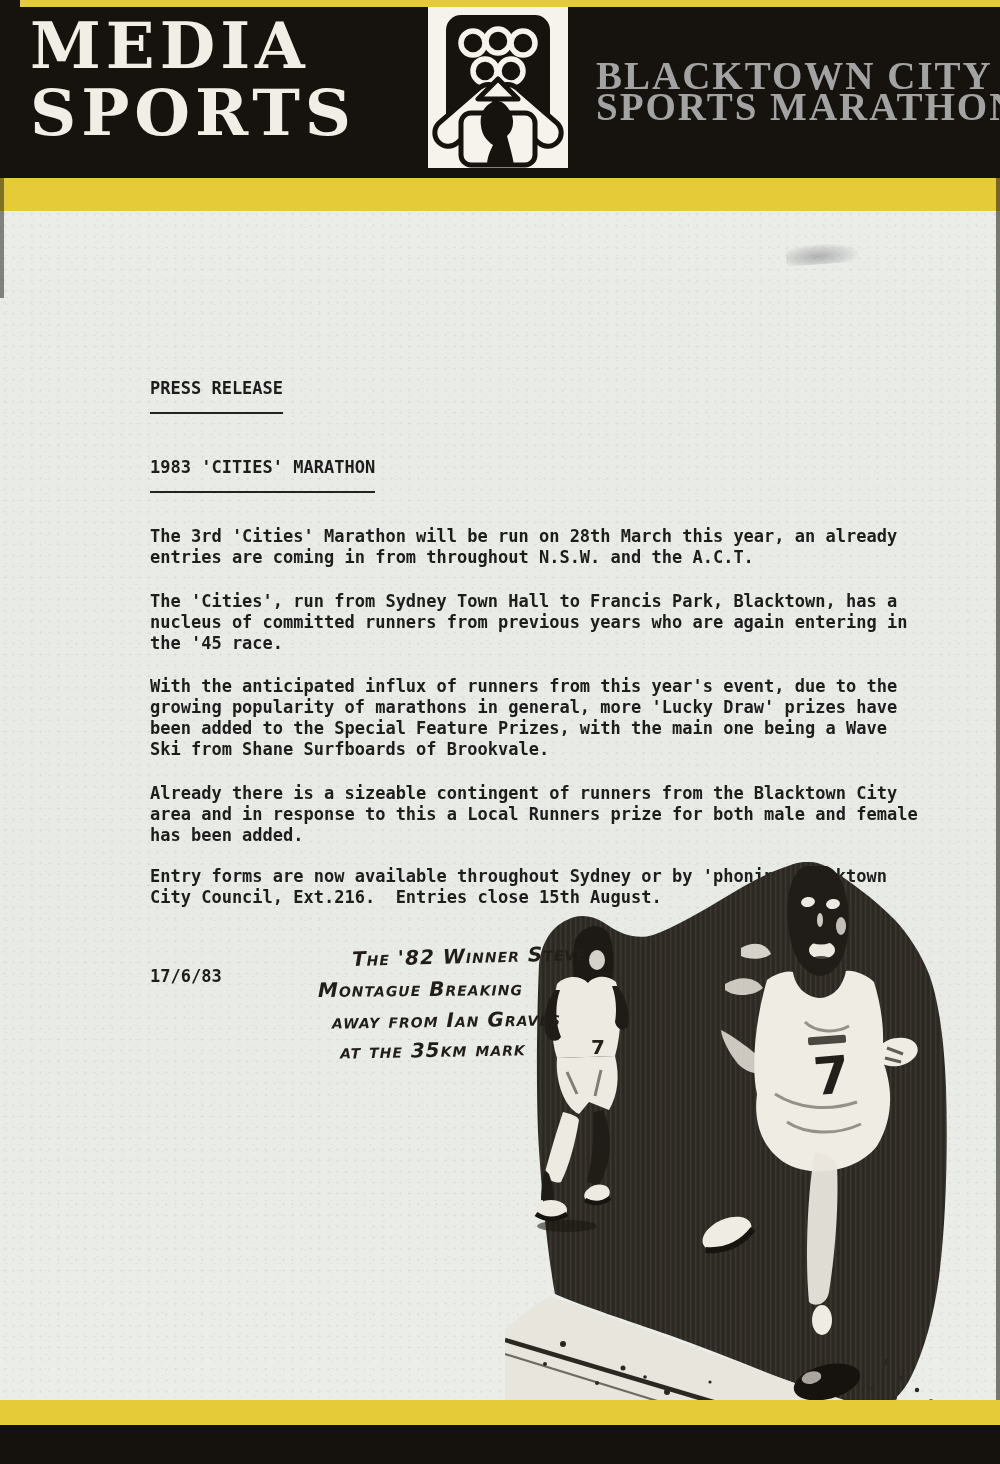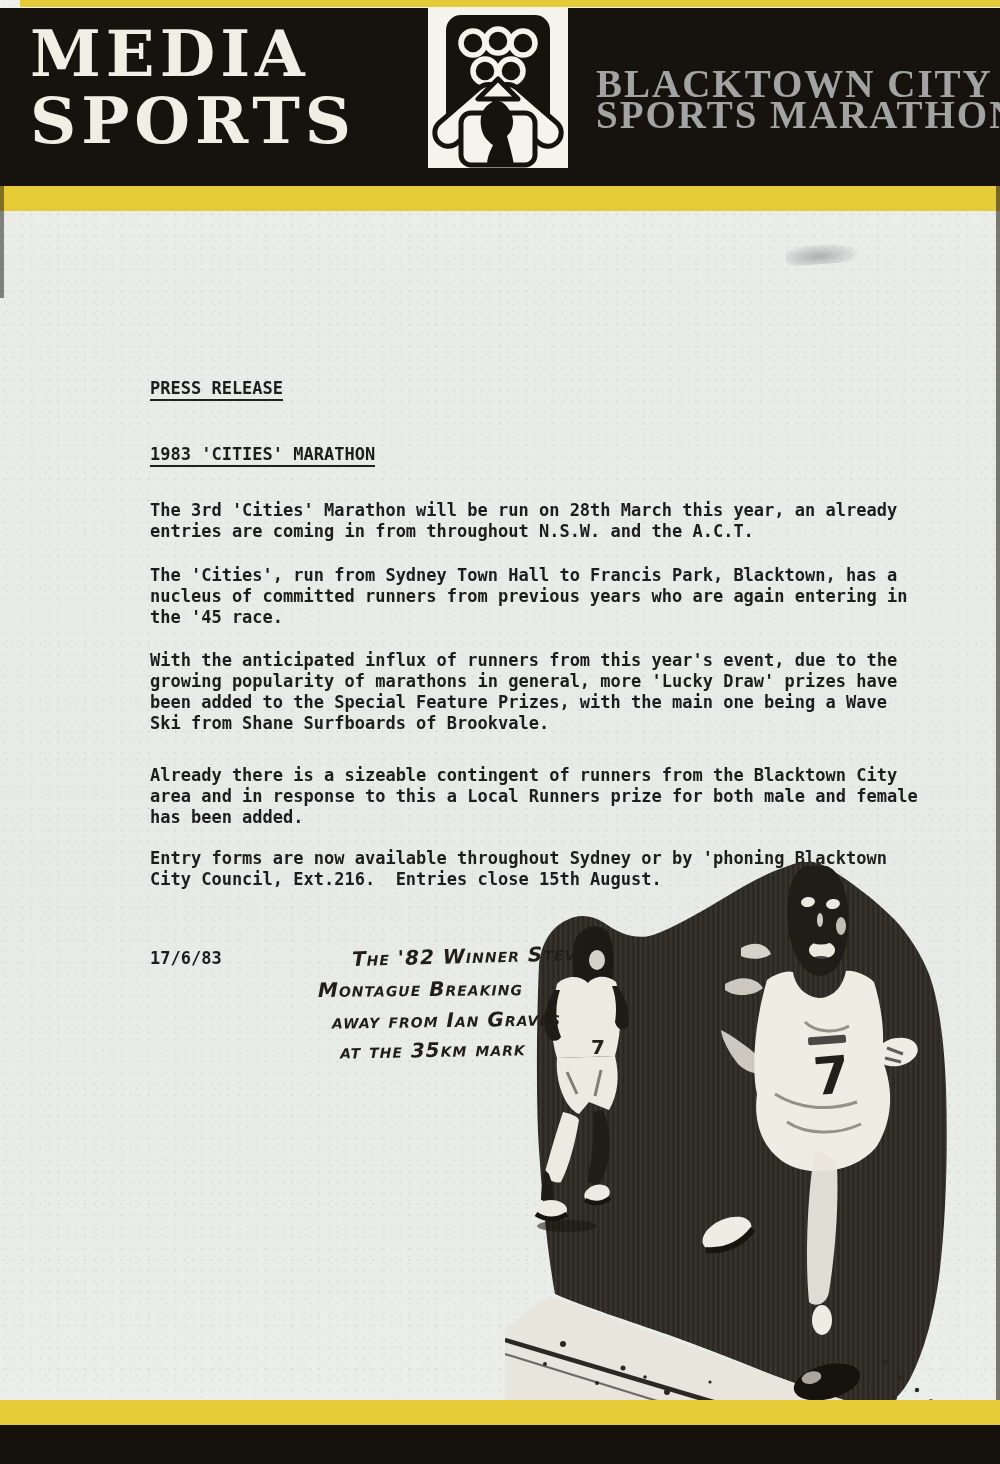--- a/index.html
+++ b/index.html
@@ -9,40 +9,40 @@
       radial-gradient(rgba(130,140,128,0.10) 1px, transparent 1.2px),
       radial-gradient(rgba(110,120,110,0.07) 1px, transparent 1.2px),
       linear-gradient(180deg,#f0f1ec 0%,#eaece7 20%,#e8eae5 60%,#eceee9 100%);
     background-size:9px 11px,13px 7px,100% 100%;
     overflow:hidden;
     font-family:"DejaVu Sans Mono","Liberation Mono",monospace;
     color:#1d1d1c;
   }
   
   .topline{position:absolute;left:20px;right:0;top:0;height:7px;background:#e6cb38;z-index:3;}
-  .header{position:absolute;left:0;top:0;width:1000px;height:178px;background:#16130f;z-index:2;margin-top:8px;}
+  .header{position:absolute;left:0;top:0;width:1000px;height:178px;background:#16130f;z-index:2;}
   .brand{position:absolute;left:30px;top:12px;line-height:67px;font-family:"DejaVu Serif","Liberation Serif",serif;
          font-weight:bold;font-size:64px;letter-spacing:5px;color:#f1eee6;}
   .orgname{position:absolute;left:596px;top:60px;line-height:31px;font-family:"Liberation Serif","DejaVu Serif",serif;
          font-weight:bold;font-size:39px;letter-spacing:2px;color:#a3a3a3;white-space:nowrap;}
   .logobox{position:absolute;left:428px;top:7px;width:140px;height:161px;background:#f5f3ec;z-index:3;}
   
   .stripe-top{position:absolute;left:0;top:178px;width:1000px;height:33px;background:#e6cb38;}
   .stripe-bottom{position:absolute;left:0;top:1400px;width:1000px;height:25px;background:#e6cb38;z-index:4;}
   .footer{position:absolute;left:0;top:1425px;width:1000px;height:39px;background:#15120e;z-index:4;}
   .edge-r{position:absolute;right:0;top:170px;width:4px;height:1240px;background:rgba(24,21,16,0.55);}
   .edge-l{position:absolute;left:0;top:178px;width:4px;height:120px;background:rgba(24,21,16,0.5);}
   .smudge{position:absolute;left:786px;top:244px;width:72px;height:20px;
           background:radial-gradient(ellipse at 45% 60%, rgba(80,80,86,0.38), rgba(80,80,86,0.12) 55%, transparent 75%);
           transform:rotate(-4deg);}
   
   .content{position:absolute;left:150px;top:378px;width:790px;z-index:2;}
   .content p{margin:0;font-size:17px;line-height:21px;font-weight:bold;white-space:pre-wrap;letter-spacing:0;}
   .tag{display:inline-block;font-size:17px;line-height:20px;font-weight:bold;
-       border-bottom:2.5px solid #22221f;padding-bottom:1px;}
+       border-bottom:2.5px solid #22221f;padding-bottom:14px;}
   .doc-title-row{margin-top:43px;}
   .date{margin-top:58px;font-size:17px;font-weight:bold;}
   
   .hand{position:absolute;z-index:5;font-family:"DejaVu Sans","Liberation Sans",sans-serif;
         font-style:italic;font-weight:bold;font-variant:small-caps;
         font-size:20px;letter-spacing:1px;color:#211d18;white-space:nowrap;}
   .hw1{left:352px;top:944px;transform:rotate(-1.5deg);}
   .hw2{left:318px;top:977px;transform:rotate(-0.5deg);}
   .hw3{left:332px;top:1008px;transform:rotate(-0.8deg);}
   .hw4{left:340px;top:1038px;transform:rotate(-1deg);}
@@ -98,21 +98,21 @@
     </div>
     <p style="margin-top:33px">The 3rd 'Cities' Marathon will be run on 28th March this year, an already
 entries are coming in from throughout N.S.W. and the A.C.T.</p>
     <p style="margin-top:23px">The 'Cities', run from Sydney Town Hall to Francis Park, Blacktown, has a
 nucleus of committed runners from previous years who are again entering in
 the '45 race.</p>
     <p style="margin-top:22px">With the anticipated influx of runners from this year's event, due to the
 growing popularity of marathons in general, more 'Lucky Draw' prizes have
 been added to the Special Feature Prizes, with the main one being a Wave
 Ski from Shane Surfboards of Brookvale.</p>
-    <p style="margin-top:31px">Already there is a sizeable contingent of runners from the Blacktown City
+    <p style="margin-top:23px">Already there is a sizeable contingent of runners from the Blacktown City
 area and in response to this a Local Runners prize for both male and female
 has been added.</p>
     <p style="margin-top:20px">Entry forms are now available throughout Sydney or by 'phoning Blacktown
 City Council, Ext.216.  Entries close 15th August.</p>
     <div class="date">17/6/83</div>
   </div>
 
   <div class="hand hw1">The '82 Winner Steve</div>
   <div class="hand hw2">Montague Breaking</div>
   <div class="hand hw3">away from Ian Graves</div>

